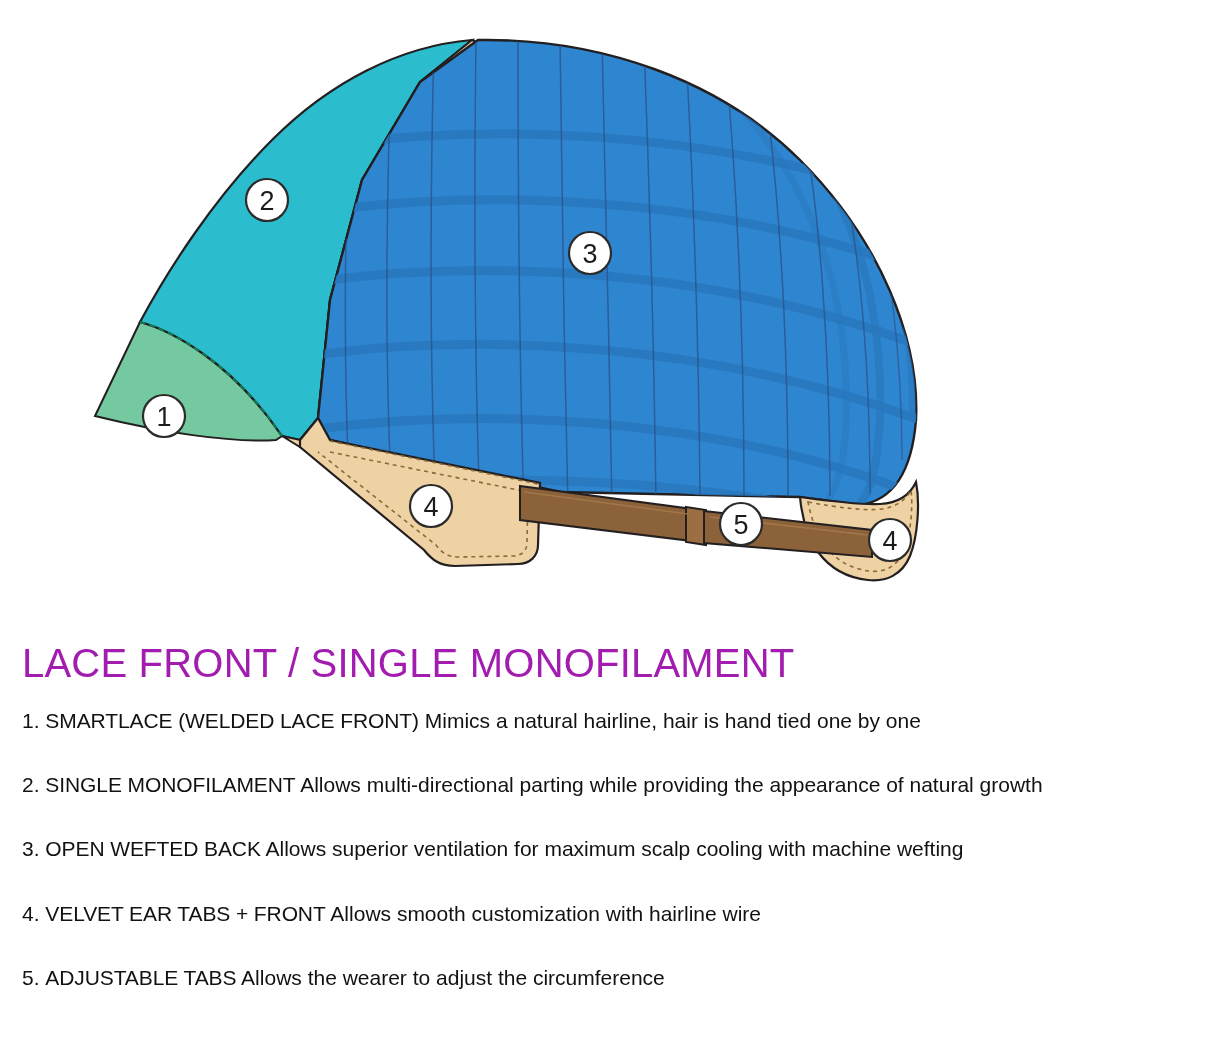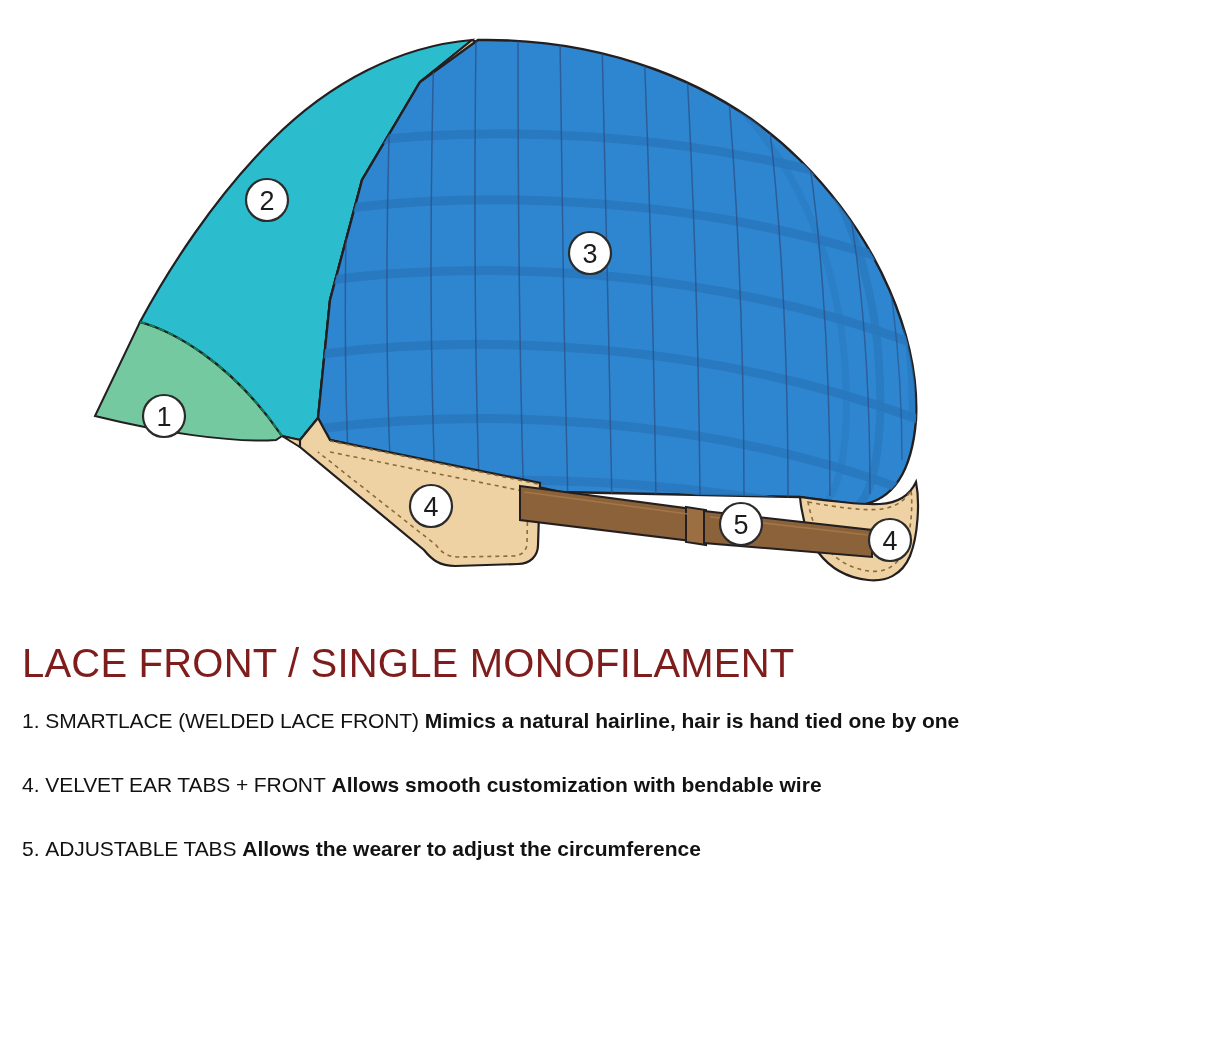--- a/index.html
+++ b/index.html
@@ -44,21 +44,21 @@
     top: 640px;
     width: 1180px;
   }
 
   #page-title {
     font-family: "Liberation Sans", sans-serif;
     font-size: 40px;
     font-weight: 300;
     letter-spacing: 0.2px;
     line-height: 1.15;
-    color: #7f1d1d;
+    color: #a21caf;
     margin: 0 0 22px 0;
     white-space: nowrap;
   }
 
   .feature-list {
     list-style: none;
     margin: 0;
     padding: 0;
   }
   .feature-item {
@@ -71,21 +71,21 @@
   .feature-item:last-child { margin-bottom: 8px; }
 
   .feature-num {
     font-weight: 400;
   }
   .feature-term {
     font-weight: normal;
     letter-spacing: -0.1px;
   }
   .feature-desc {
-    font-weight: 700;
+    font-weight: 400;
   }
 
   
   .callout-circle {
     fill: #ffffff;
     stroke: #2b2b2b;
     stroke-width: 2.2;
   }
   .callout-text {
     font-family: "Liberation Sans", sans-serif;
@@ -245,23 +245,33 @@
   <div id="text-block">
     <h1 id="page-title">LACE FRONT / SINGLE MONOFILAMENT</h1>
 
     <ul class="feature-list">
       <li class="feature-item">
         <span class="feature-num">1.</span>
         <span class="feature-term">SMARTLACE (WELDED LACE FRONT)</span>
         <span class="feature-desc">Mimics a natural hairline, hair is hand tied one by one</span>
       </li>
       <li class="feature-item">
+        <span class="feature-num">2.</span>
+        <span class="feature-term">SINGLE MONOFILAMENT</span>
+        <span class="feature-desc">Allows multi-directional parting while providing the appearance of natural growth</span>
+      </li>
+      <li class="feature-item">
+        <span class="feature-num">3.</span>
+        <span class="feature-term">OPEN WEFTED BACK</span>
+        <span class="feature-desc">Allows superior ventilation for maximum scalp cooling with machine wefting</span>
+      </li>
+      <li class="feature-item">
         <span class="feature-num">4.</span>
         <span class="feature-term">VELVET EAR TABS + FRONT</span>
-        <span class="feature-desc">Allows smooth customization with bendable wire</span>
+        <span class="feature-desc">Allows smooth customization with hairline wire</span>
       </li>
       <li class="feature-item">
         <span class="feature-num">5.</span>
         <span class="feature-term">ADJUSTABLE TABS</span>
         <span class="feature-desc">Allows the wearer to adjust the circumference</span>
       </li>
     </ul>
   </div>
 
 </div>

